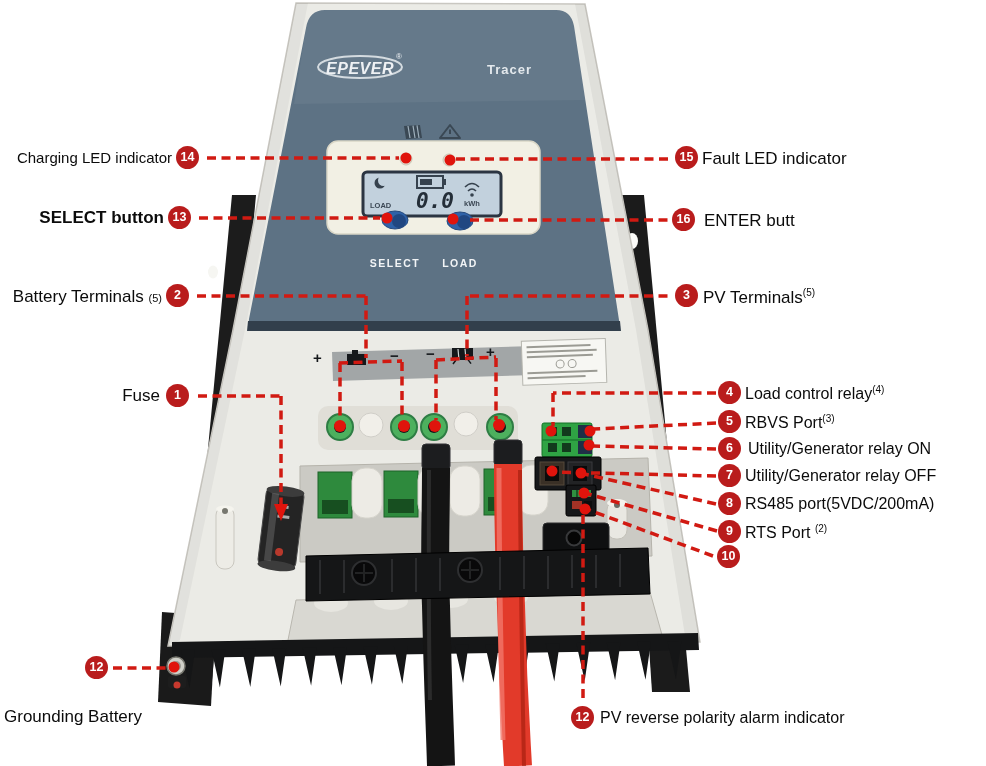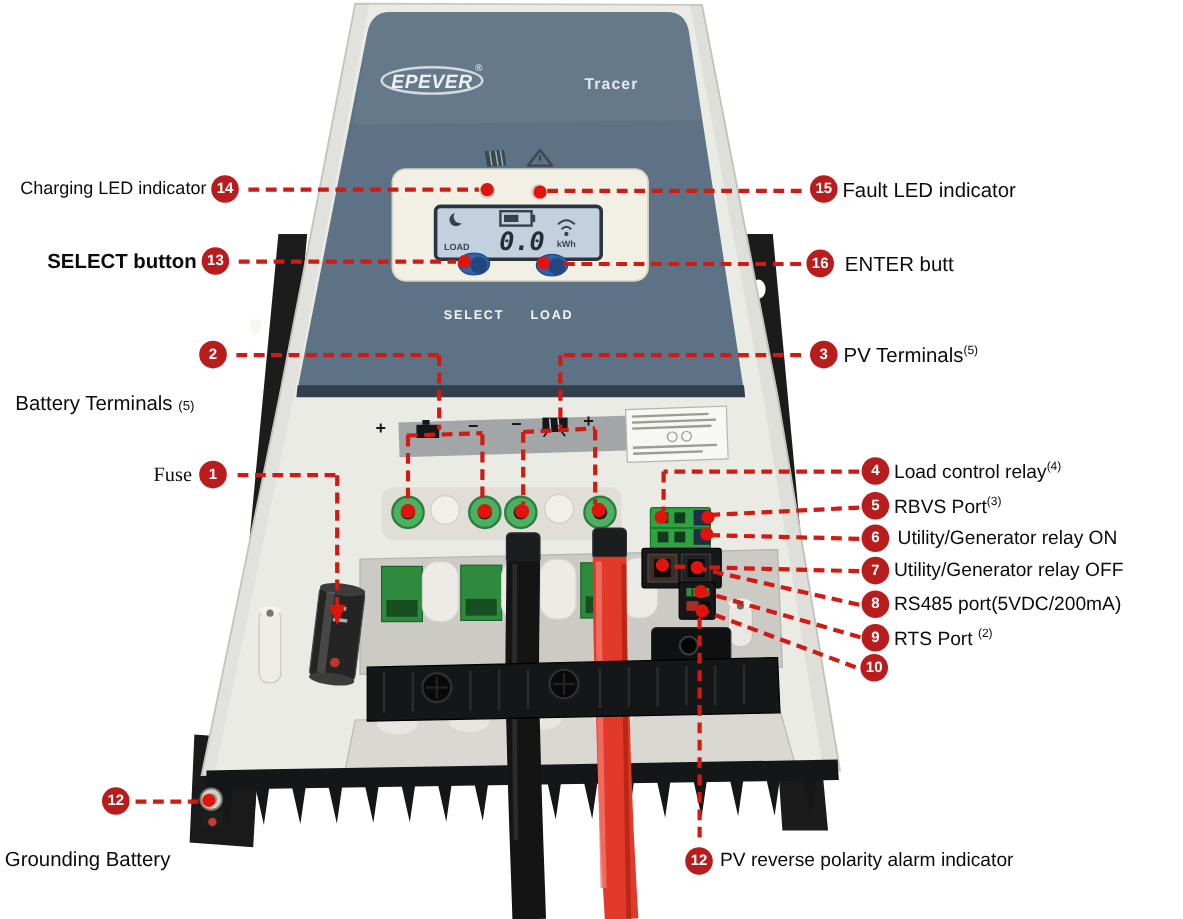--- a/index.html
+++ b/index.html
@@ -320,24 +320,24 @@
   <div class="badge" style="left:718px;top:410px;">5</div>
   <div class="badge" style="left:718px;top:437px;">6</div>
   <div class="badge" style="left:718px;top:464px;">7</div>
   <div class="badge" style="left:718px;top:492px;">8</div>
   <div class="badge" style="left:718px;top:520px;">9</div>
   <div class="badge" style="left:717px;top:545px;">10</div>
   <div class="badge" style="left:571px;top:706px;">12</div>
 
   <div class="callout lbl-sm r-align" style="left:0px;top:149px;width:172px;">Charging LED indicator</div>
   <div class="callout lbl-lg r-align" style="left:0px;top:208px;width:164px;font-weight:bold;">SELECT button</div>
-  <div class="callout lbl-lg r-align" style="left:0px;top:287px;width:162px;margin-top:40px;">
+  <div class="callout lbl-lg r-align" style="left:0px;top:287px;width:162px;">
     <span>Battery Terminals</span> <span class="paren">(5)</span>
   </div>
-  <div class="callout lbl-lg r-align" style="left:0px;top:386px;width:160px;font-family:Liberation Serif, serif;">Fuse</div>
+  <div class="callout lbl-lg r-align" style="left:0px;top:386px;width:160px;">Fuse</div>
   <div class="callout lbl-lg" style="left:4px;top:707px;">Grounding Battery</div>
 
   <div class="callout lbl-lg" style="left:702px;top:149px;">Fault LED indicator</div>
   <div class="callout lbl-lg" style="left:704px;top:211px;">ENTER butt</div>
   <div class="callout lbl-lg" style="left:703px;top:287px;">
     <span>PV Terminals</span><sup>(5)</sup>
   </div>
   <div class="callout lbl-md" style="left:745px;top:384px;">
     <span>Load control relay</span><sup>(4)</sup>
   </div>

